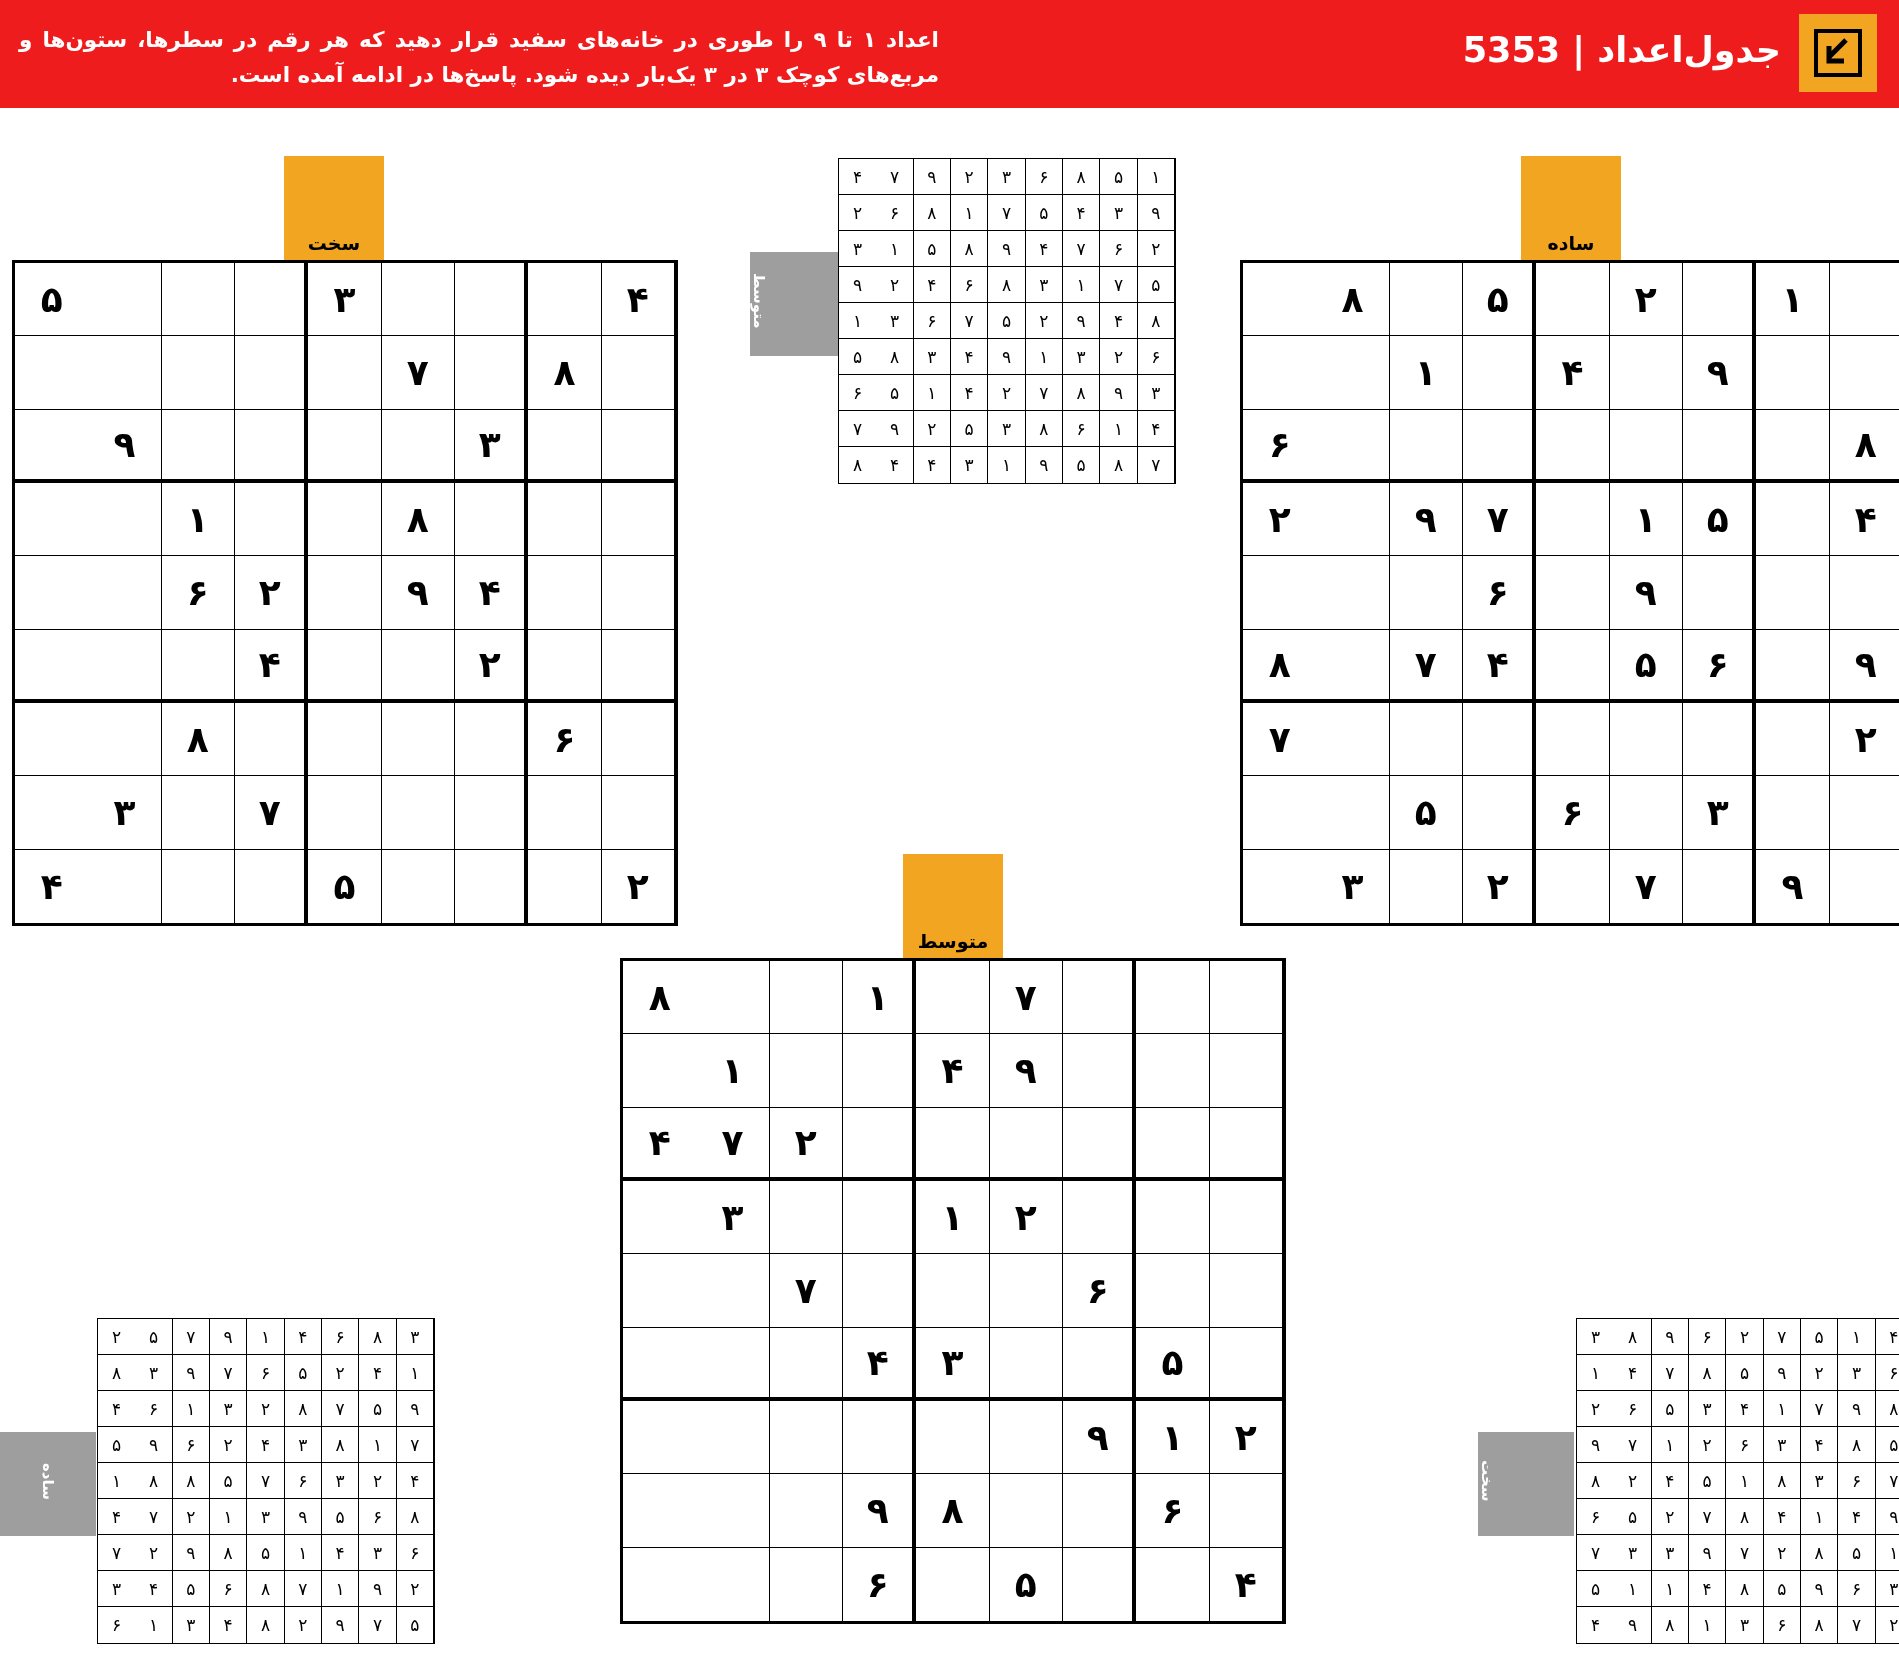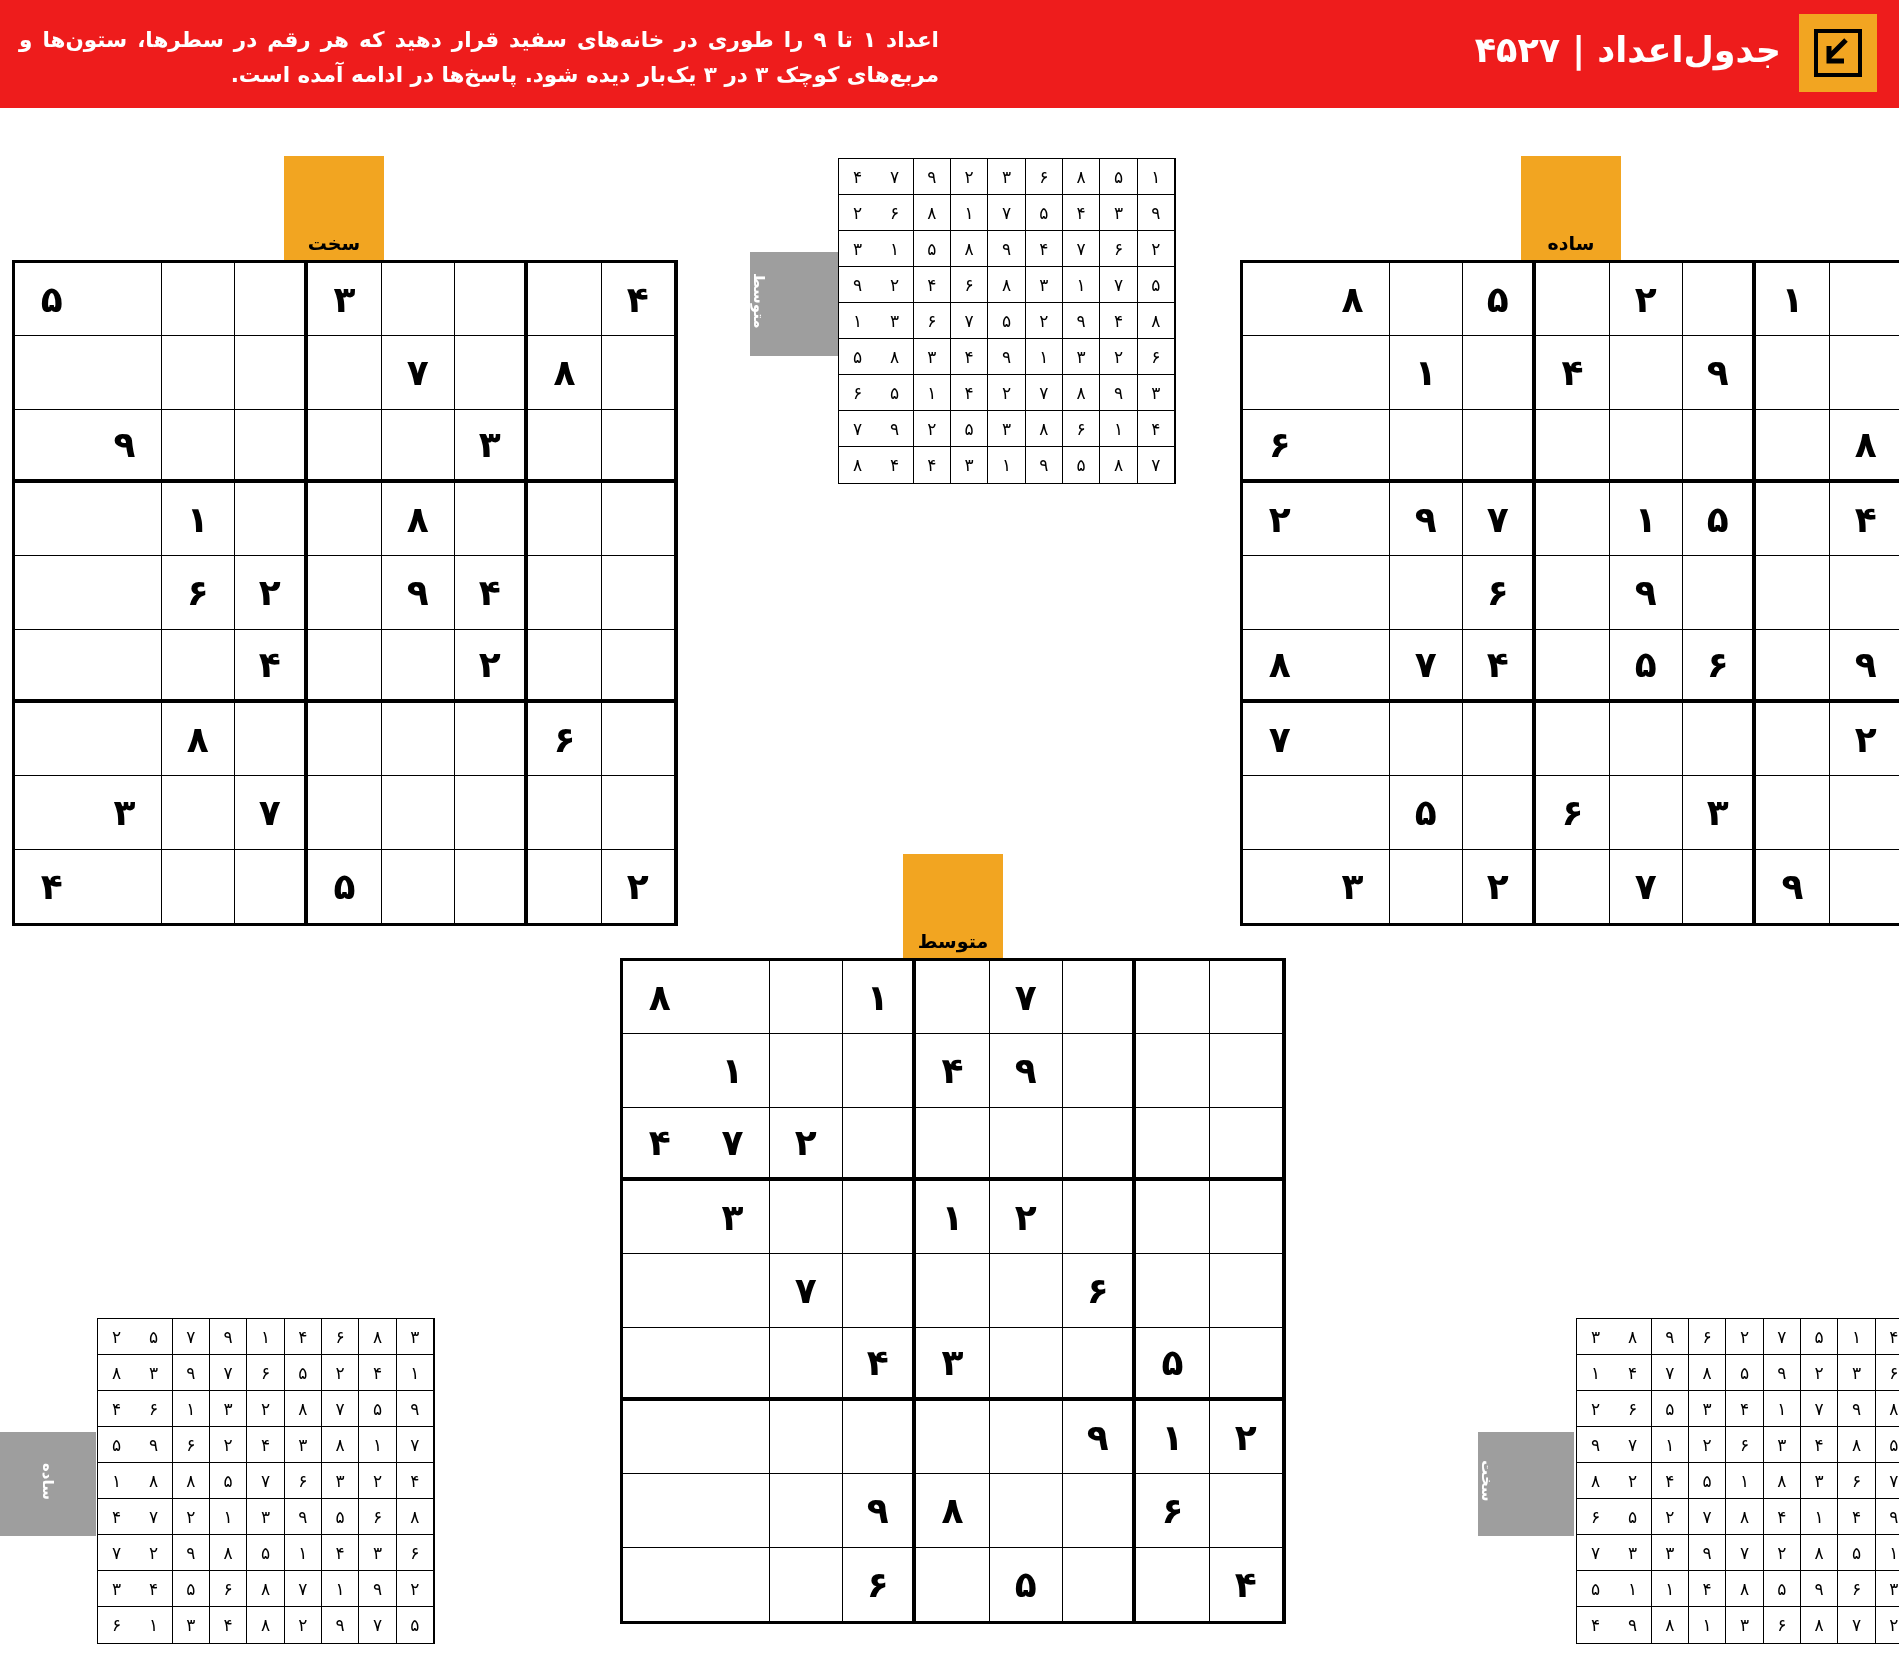--- a/index.html
+++ b/index.html
@@ -145,21 +145,21 @@
 </head>
 <body>
 
 <div class="header">
   <div class="header-logo">
     <svg width="50" height="50" viewBox="0 0 50 50" aria-hidden="true">
       <rect x="3" y="3" width="44" height="44" fill="none" stroke="#000" stroke-width="4"></rect>
       <path d="M33 12 L16 29 M16 18 L16 33 L31 33" fill="none" stroke="#000" stroke-width="5"></path>
     </svg>
   </div>
-  <div class="header-title">جدول‌اعداد | ۴۵۲۷</div>
+  <div class="header-title">جدول‌اعداد | 5353</div>
   <div class="header-desc">اعداد ۱ تا ۹ را طوری در خانه‌های سفید قرار دهید که هر رقم در سطرها، ستون‌ها و مربع‌های کوچک ۳ در ۳ یک‌بار دیده شود. پاسخ‌ها در ادامه آمده است.</div>
 </div>
 
 <div class="tab" style="top:156px; left:284px;">
   <span>سخت</span>
 </div>
 <div class="grid" id="grid-hard" style="top:260px; left:12px; width:660px; height:660px;">
     <div class="cell">۴</div>
     <div class="cell"></div>
     <div class="cell blk-col"></div>

